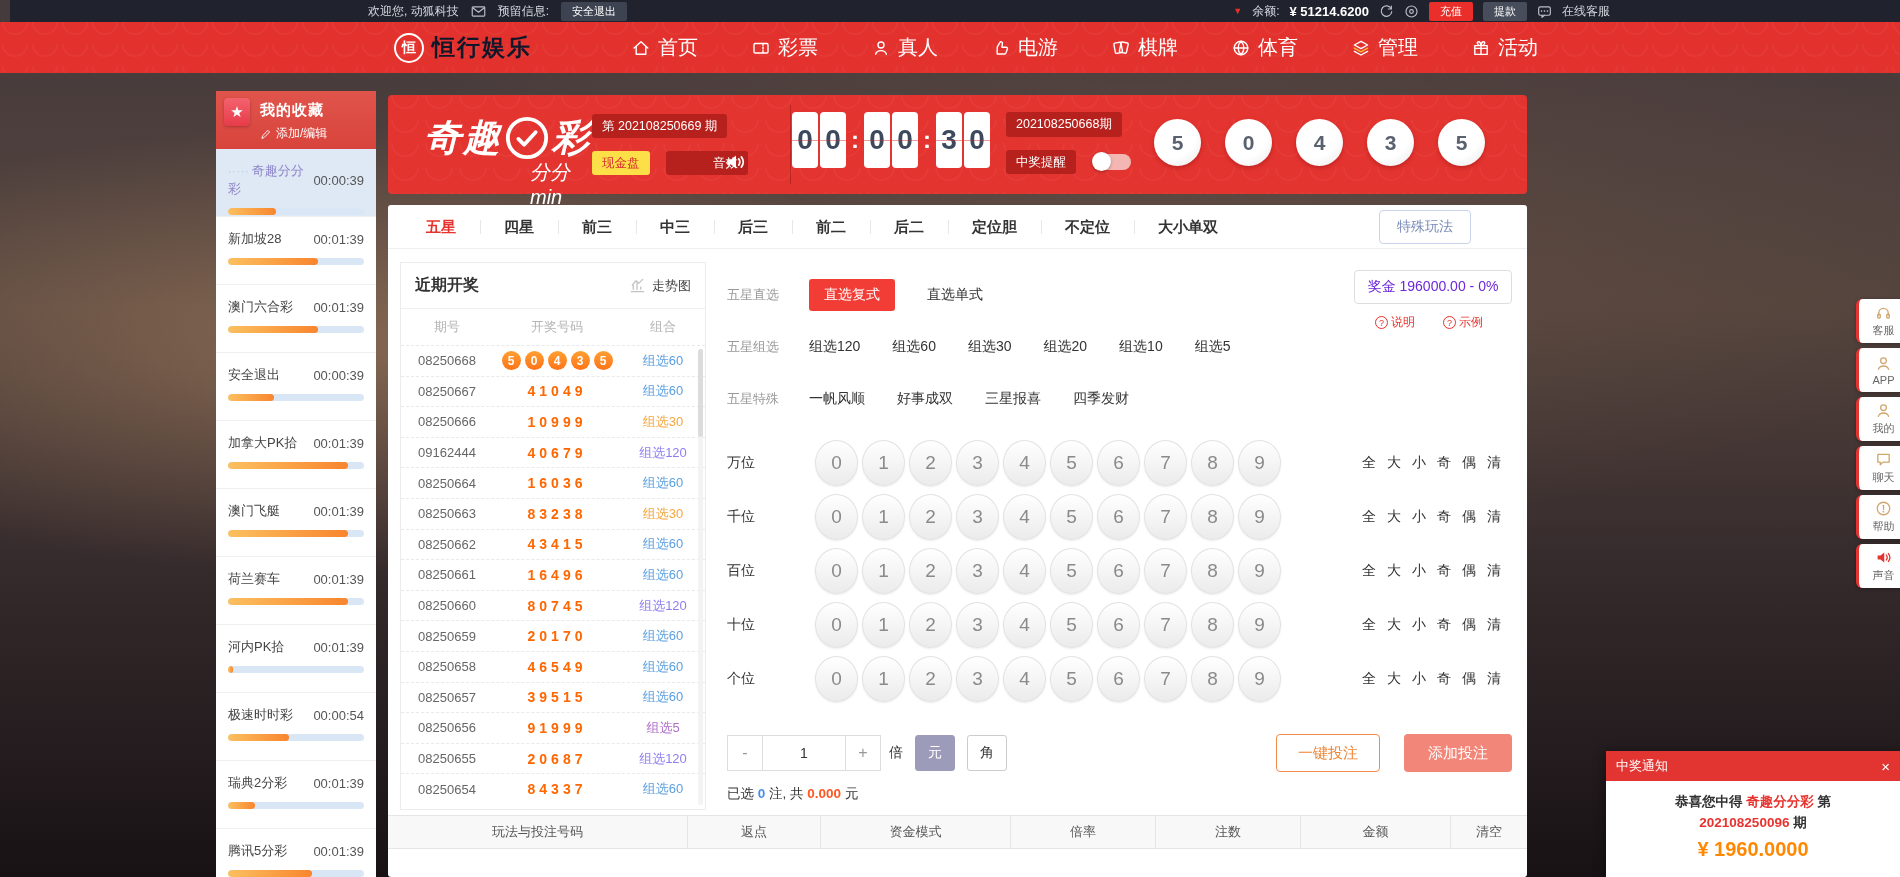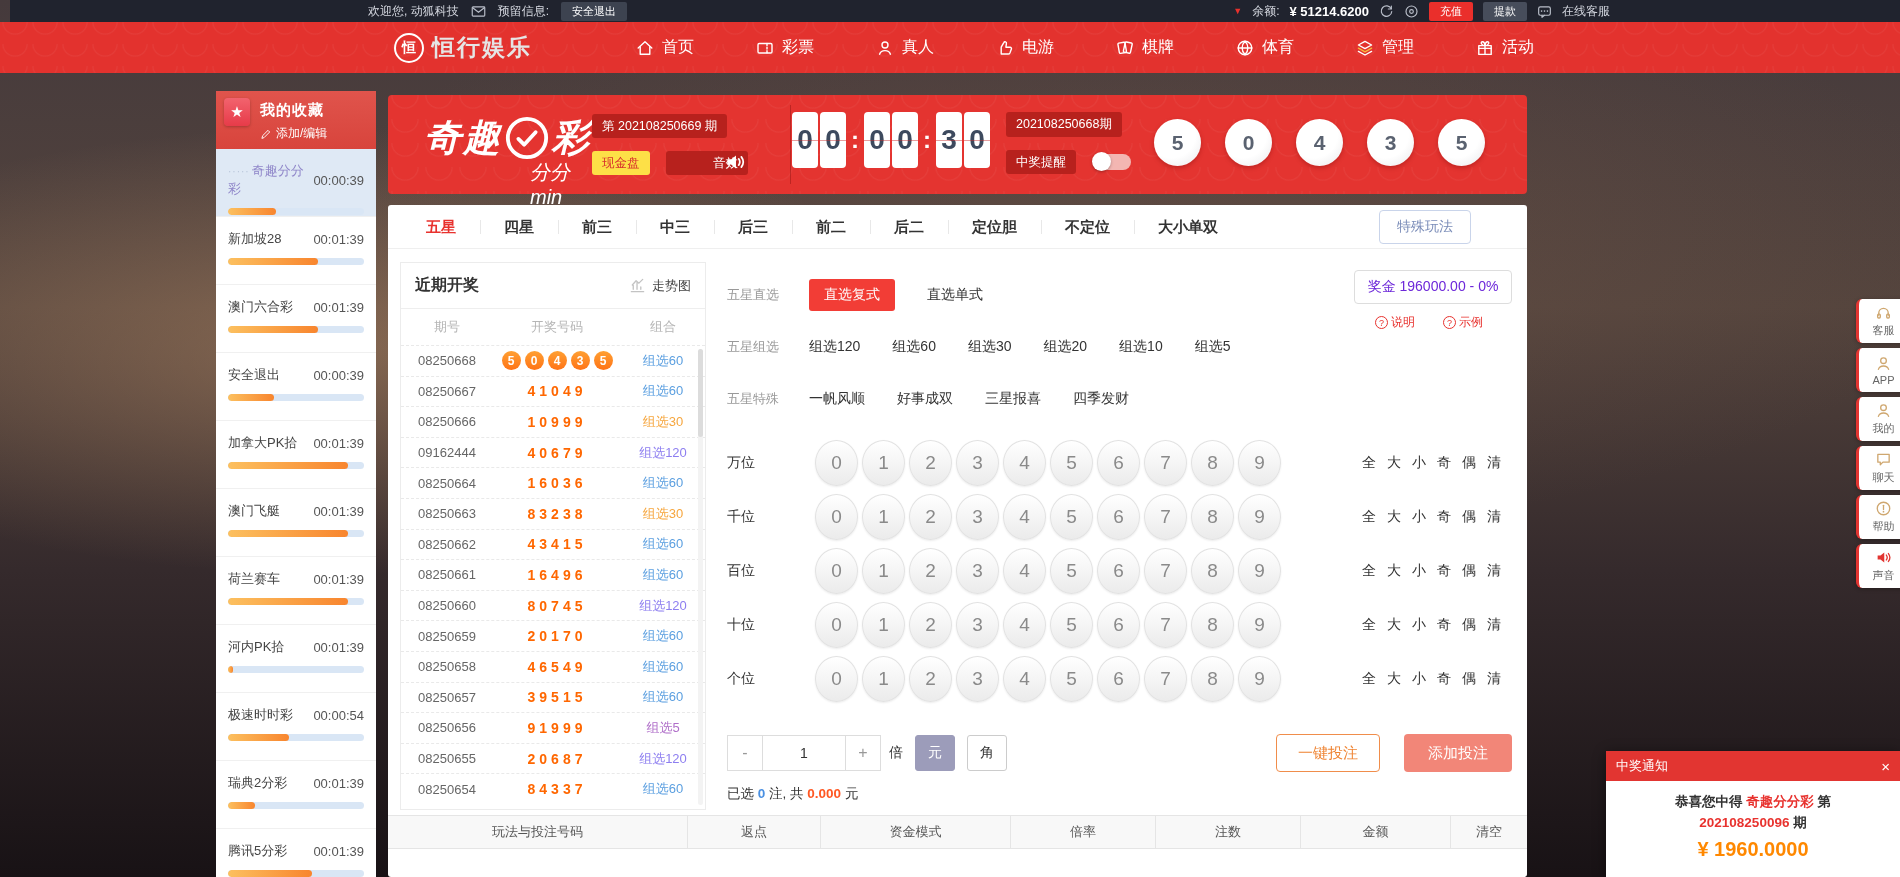--- a/index.html
+++ b/index.html
@@ -27,25 +27,25 @@
   .caret { color:#e8312d; font-size:9px; }
   .bal-amt { color:#fff; font-weight:bold; font-size:13px; }
 
   
   .nav { position:absolute; top:22px; left:0; width:100%; height:51px; background:#e3322e; display:flex; align-items:center; z-index:29; }
   .nav::before { content:""; position:absolute; inset:0; pointer-events:none;
      background-image:radial-gradient(circle at 50% 0%, transparent 11px, rgba(255,255,255,.05) 12px, transparent 13.5px);
      background-size:30px 22px; }
   .brand { display:flex; align-items:center; gap:8px; margin-left:394px; position:relative; }
   .brand-emblem { width:30px; height:30px; border:2px solid #fff; border-radius:50%; color:#fff; font-size:14px; font-weight:bold; display:flex; align-items:center; justify-content:center; }
-  .brand-name { color:#e5e5e5; font-size:23px; font-weight:bold; letter-spacing:2px; }
+  .brand-name { color:#0f172a; font-size:23px; font-weight:bold; letter-spacing:2px; }
   .nav-items { display:flex; position:absolute; left:605px; top:0; height:51px; }
   .nav-item { width:120px; display:flex; align-items:center; justify-content:center; gap:8px; color:#fff; cursor:pointer; position:relative; }
   .nav-ico { width:18px; height:18px; }
-  .nav-label { font-size:16px;text-align:center; }
+  .nav-label { font-size:20px;text-align:center; }
   .nav-item .accent { stroke:#f6b93d; }
 
   
   .sidebar { position:absolute; left:216px; top:91px; width:160px; bottom:0; z-index:10; }
   .sb-header { height:58px; background:linear-gradient(180deg,#e0544c,#d8443c); position:relative; padding:10px 0 0 44px; color:#fff; }
   .sb-star { position:absolute; left:8px; top:7px; width:26px; height:28px; background:linear-gradient(180deg,#f2636e,#e73b49); border-radius:4px; display:flex; align-items:center; justify-content:center; font-size:15px; color:#fff; box-shadow:0 1px 3px rgba(0,0,0,.25); }
   .sb-title { font-size:15px; font-weight:bold; letter-spacing:1px; }
   .sb-edit { display:flex; align-items:center; gap:4px; font-size:12px; margin-top:5px; cursor:pointer; }
   .sb-edit .ico { width:12px; height:12px; }
   .sb-item { height:68px; background:#fff; border-bottom:1px solid #f0f0f0; padding:13px 12px 0; cursor:pointer; }

